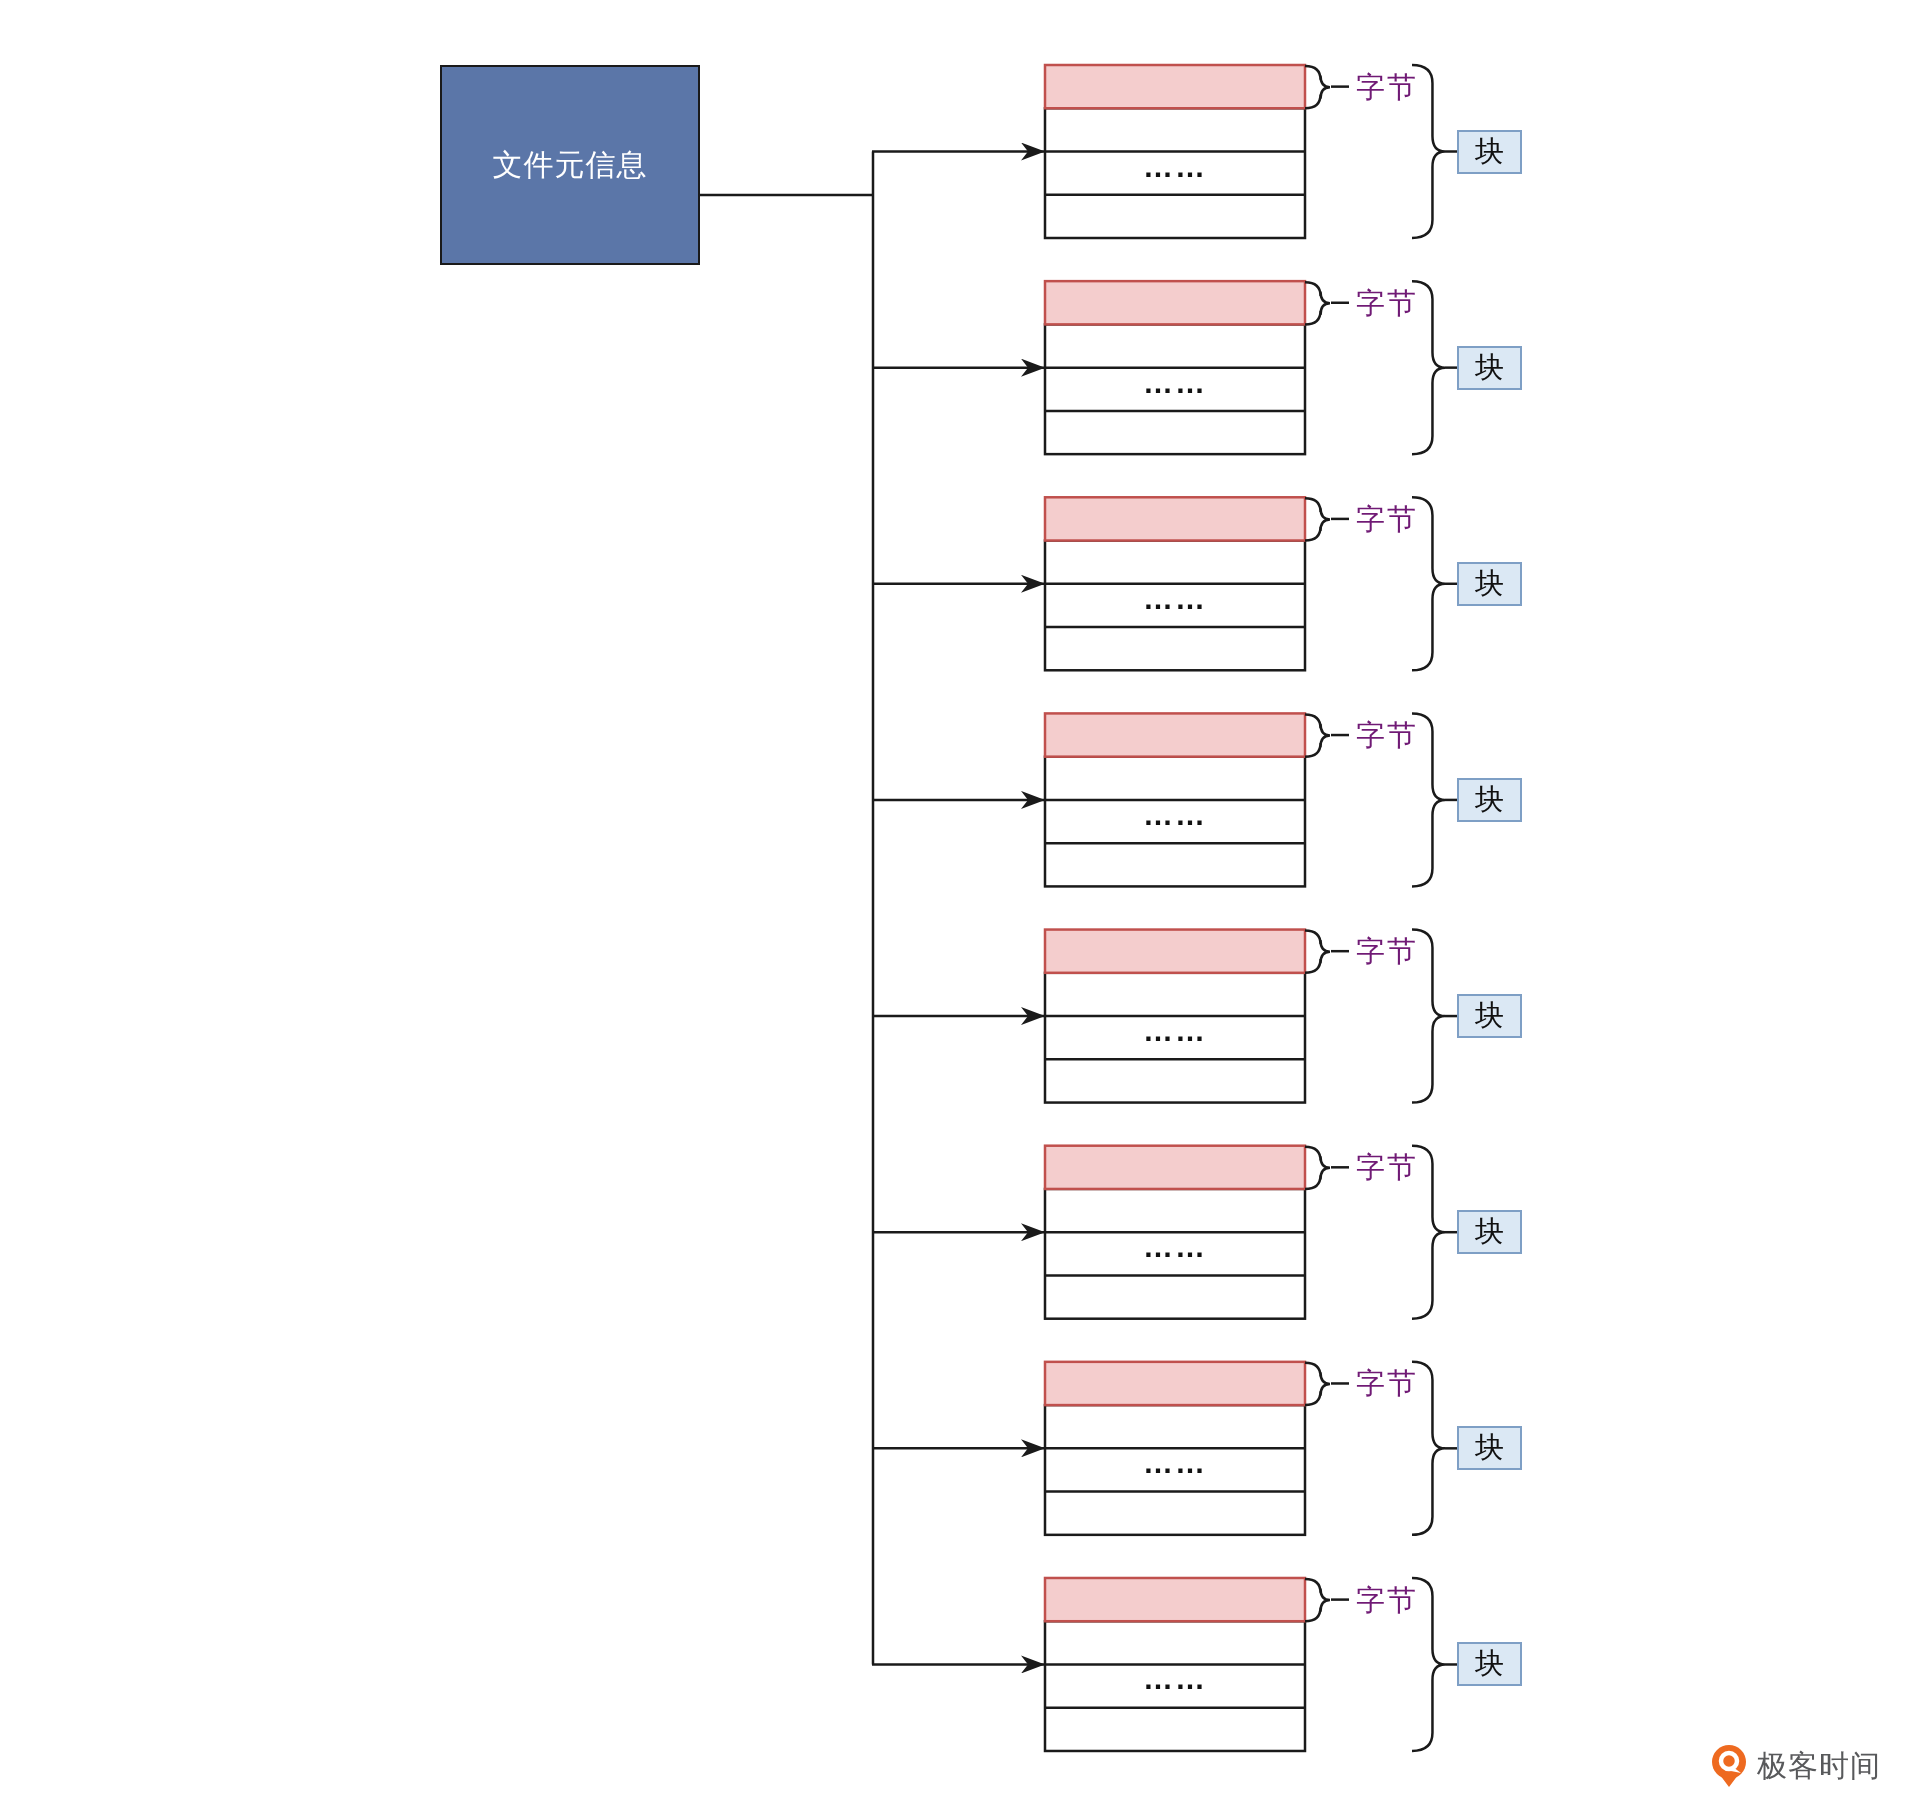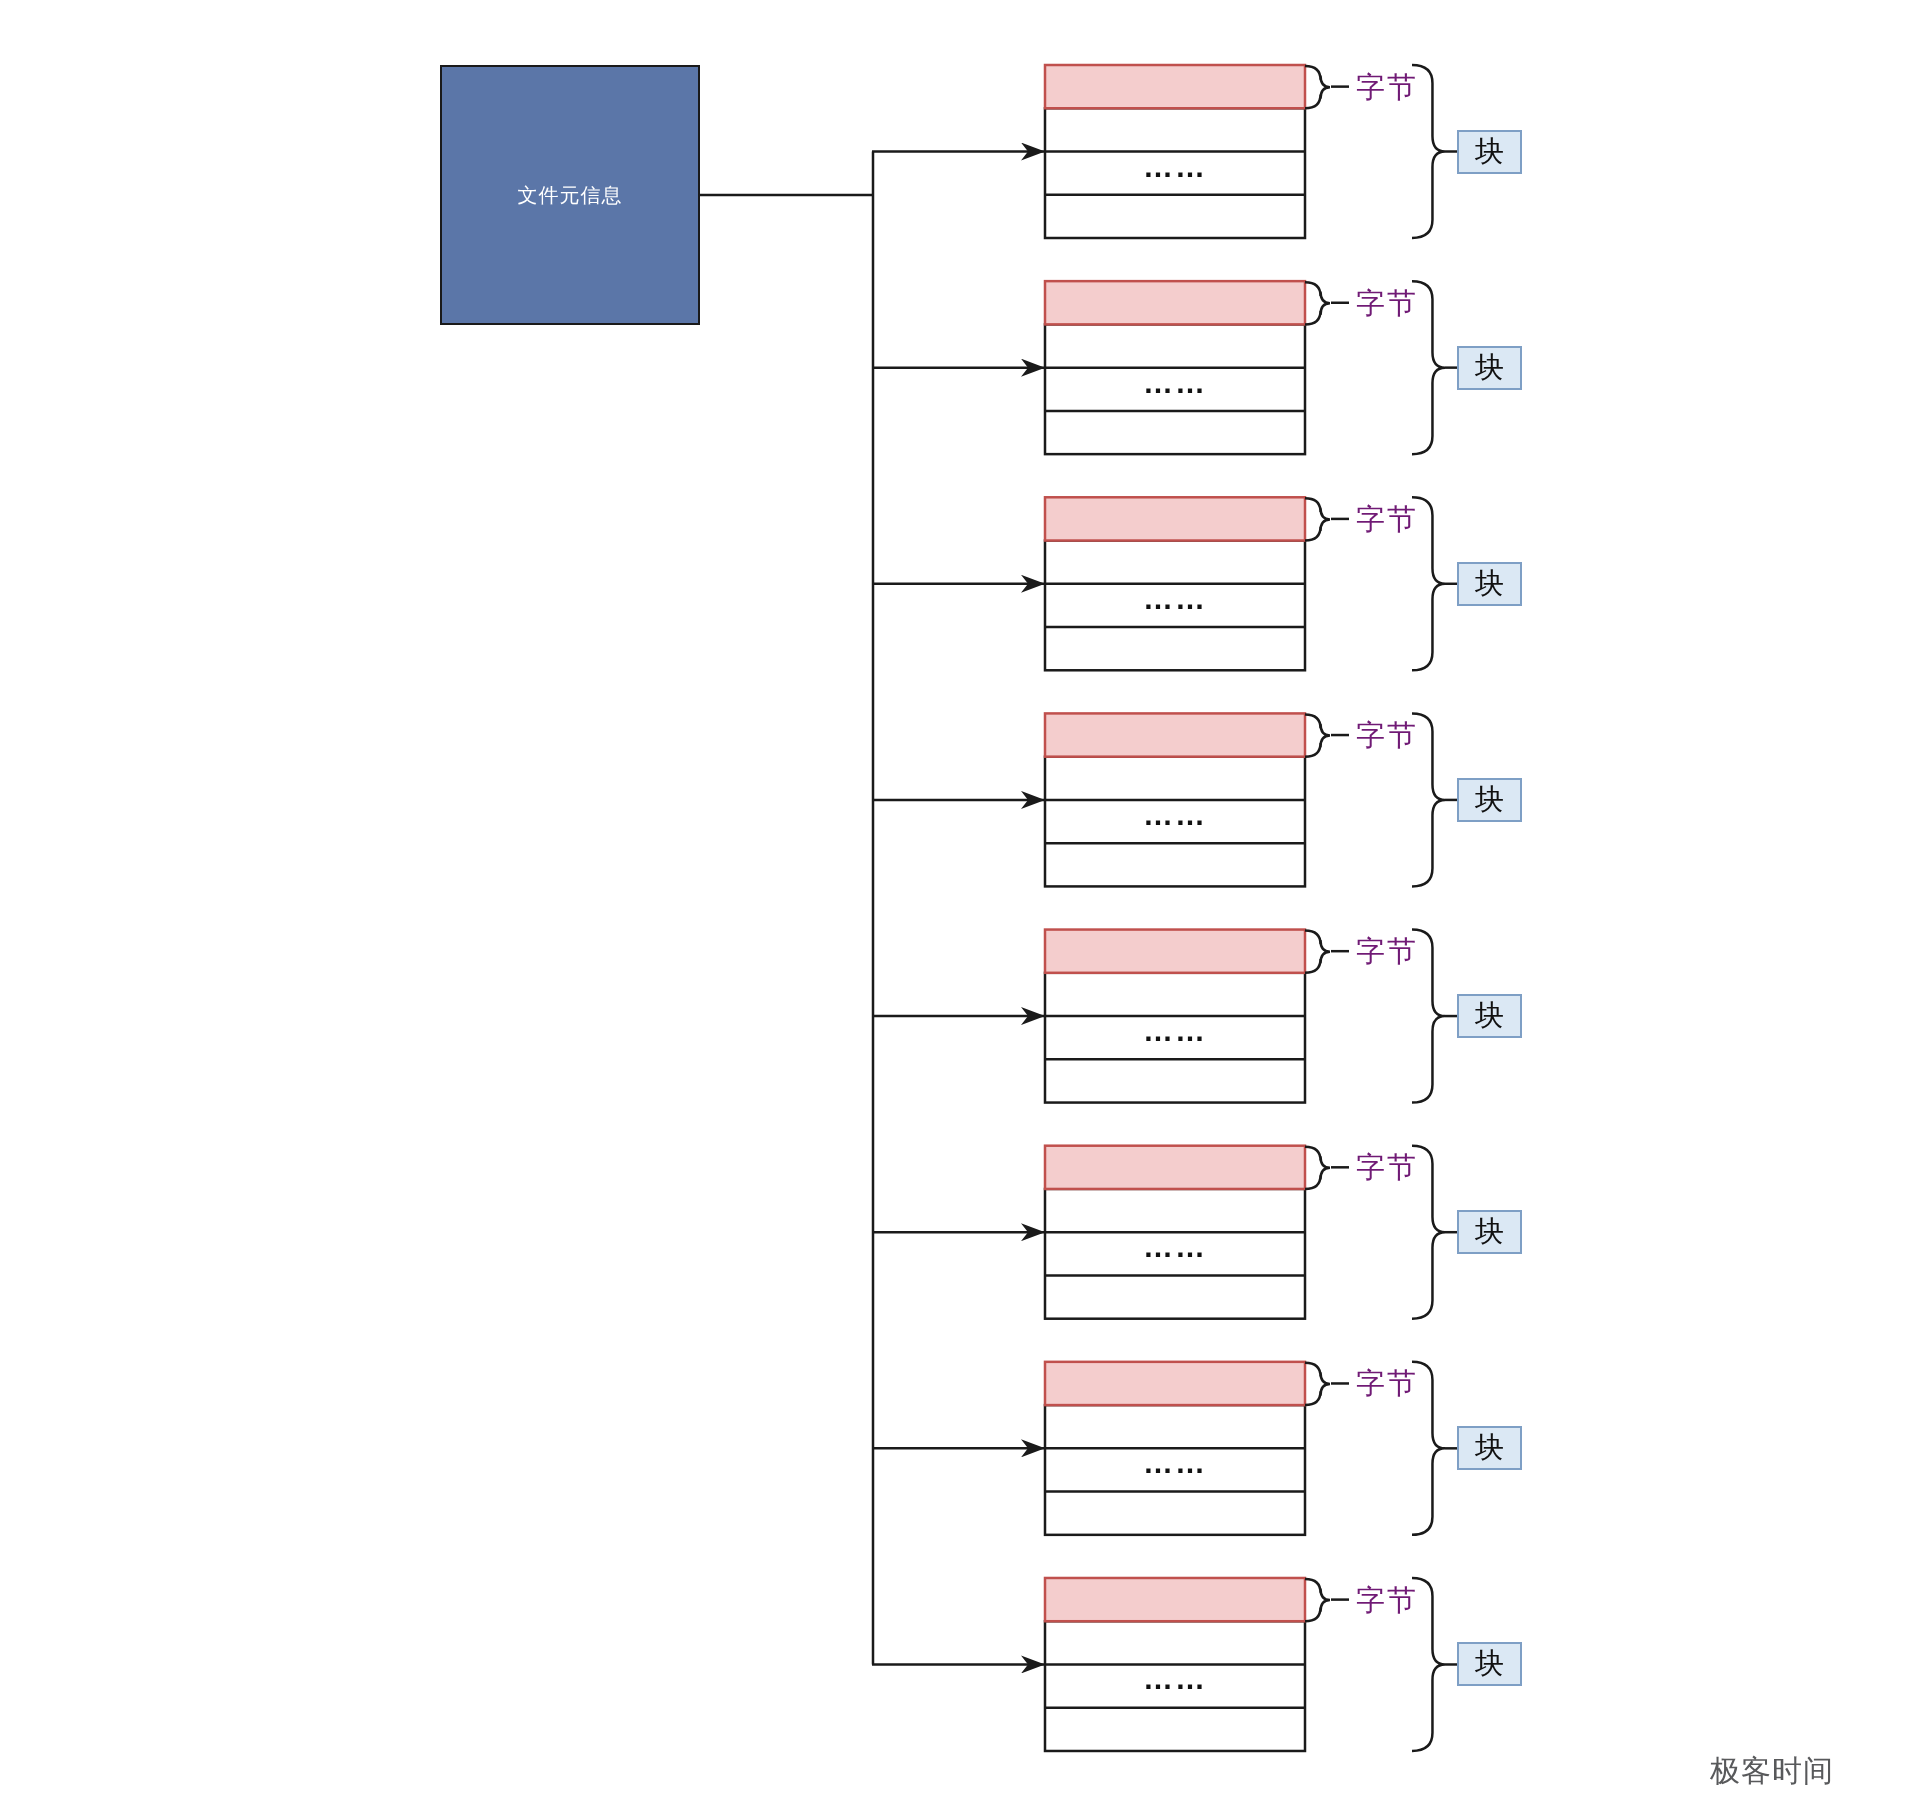--- a/index.html
+++ b/index.html
@@ -3,43 +3,43 @@
 <meta charset="utf-8">
 <style>
   html,body{margin:0;padding:0;background:#fff;}
   .page{
     position:relative;width:1920px;height:1819px;background:#ffffff;
     font-family:"Liberation Sans",sans-serif;overflow:hidden;
   }
   #diagram-svg{position:absolute;left:0;top:0;}
   .ink{stroke:#1a1a1a;stroke-width:2.5;fill:none;}
   .meta-box{
-    position:absolute;left:440px;top:65px;width:260px;height:260px;
+    position:absolute;left:440px;top:65px;width:260px;height:200px;
     box-sizing:border-box;border:2.5px solid #1a1a1a;
     display:flex;align-items:center;justify-content:center;
-    font-size:20px;letter-spacing:1px;
+    font-size:30px;letter-spacing:1px;
   }
   .byte-label{
     position:absolute;left:1356px;height:38px;line-height:38px;
     font-size:29px;color:#701a75;letter-spacing:2px;white-space:nowrap;
   }
   .ellipsis{
     position:absolute;left:1045px;width:260px;height:44px;
     display:flex;align-items:center;justify-content:center;
     font-size:30px;font-weight:bold;color:#111;letter-spacing:2px;
     transform:translateY(-7px);
   }
   .block-box{
     position:absolute;left:1457px;width:65px;height:44px;box-sizing:border-box;
     border:2px solid #7e9fc5;display:flex;align-items:center;justify-content:center;
     font-size:29px;color:#111;
   }
   .logo{
     position:absolute;left:1710px;top:1742px;height:48px;
-    display:flex;align-items:center;gap:9px;flex-direction:column;
+    display:flex;align-items:center;gap:9px;
   }
   .logo-text{font-size:30px;letter-spacing:1px;font-weight:500;}
 </style>
 </head>
 <body>
 
 <div class="page">
 
   <svg id="diagram-svg" width="1920" height="1819" viewBox="0 0 1920 1819">
     <defs>

